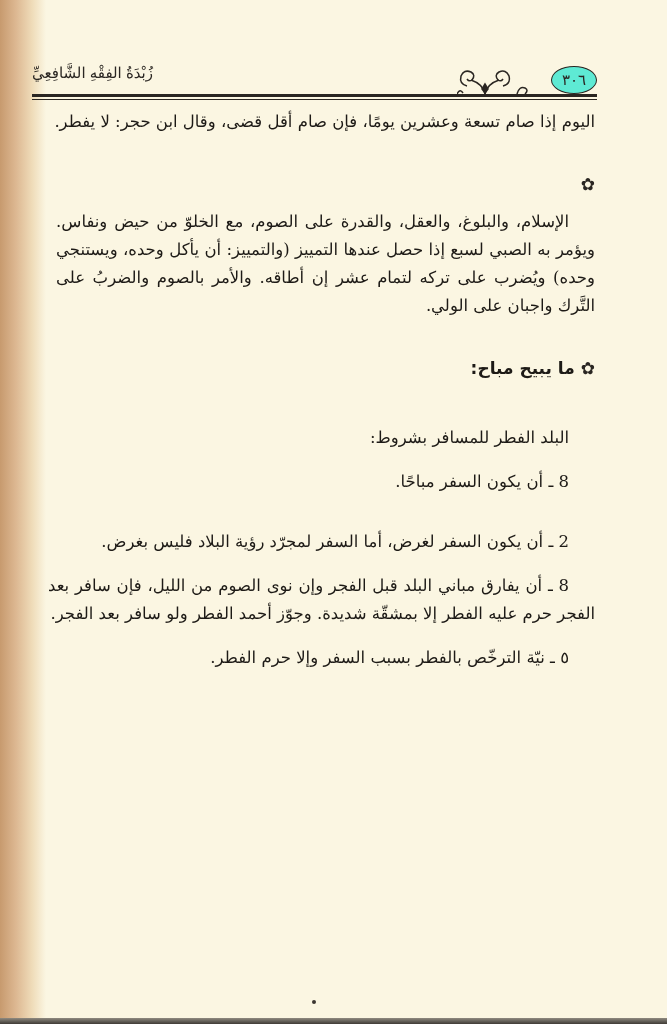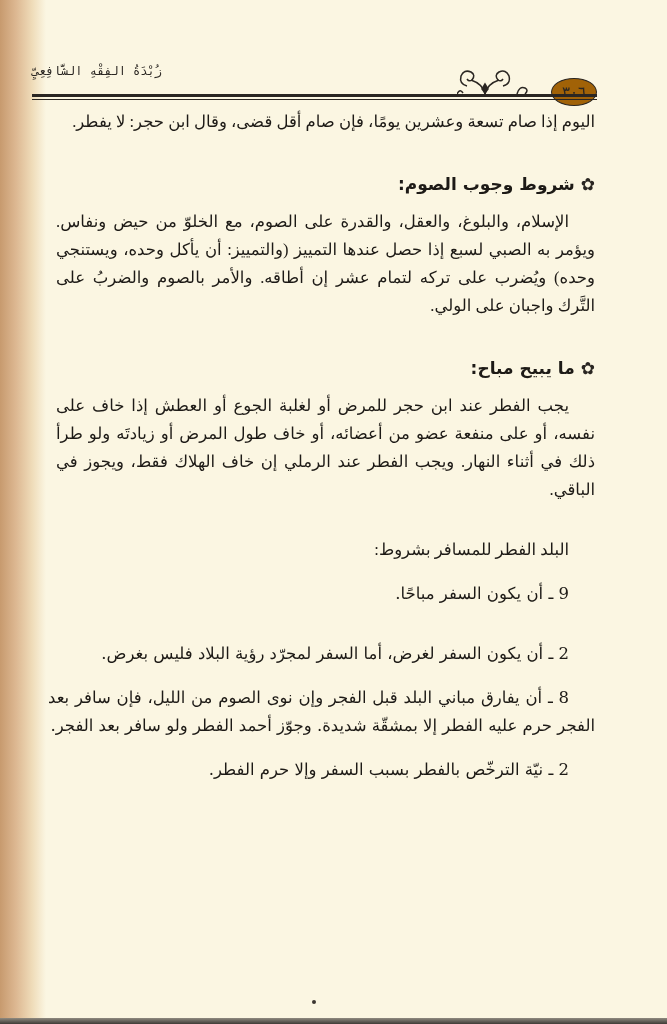--- a/index.html
+++ b/index.html
@@ -15,44 +15,44 @@
   }
   .bottom-edge {
     position: absolute; left: 0; bottom: 0; width: 667px; height: 6px;
     background: linear-gradient(to bottom, #8f8a80, #3f3b36);
   }
   .header {
     position: absolute; left: 32px; top: 62px; width: 565px; height: 40px;
   }
   .header-title {
     position: absolute; left: 0; top: 2px;
-    font-family: Liberation Mono, monospace; font-size: 12px; color: #2a2622;
+    font-family: Liberation Sans, sans-serif; font-size: 15px; color: #2a2622;
     direction: rtl; letter-spacing: -0.5px;
   }
   .header-ornament {
     position: absolute; right: 50px; top: 4px; width: 90px; height: 28px;
   }
   .page-number {
-    position: absolute; right: 0; top: 16px; width: 44px; height: 26px;
+    position: absolute; right: 0; top: 4px; width: 44px; height: 26px;
     border: 1.6px solid #2a2622; border-radius: 50%;
     display: flex; align-items: center; justify-content: center;
-    font-size: 15px; color: #2a2622; background: #a16207;
+    font-size: 15px; color: #2a2622; background: #5eead4;
   }
   .rule-thick {
     position: absolute; left: 0; top: 32px; width: 565px; height: 3px; background: #2a2622;
   }
   .rule-thin {
     position: absolute; left: 0; top: 37px; width: 565px; height: 1px; background: #2a2622;
   }
   .content {
     position: absolute; left: 48px; top: 108px; width: 547px;
     direction: rtl; text-align: justify;
     font-size: 16.5px; line-height: 28px;
   }
-  .para { margin: 0; font-family: Liberation Serif, serif; }
+  .para { margin: 0; }
   .indent { text-indent: 26px; margin-left: 8px; }
   .heading {
     font-family: "DejaVu Sans", sans-serif; font-weight: bold; font-size: 17px;
     margin: 0; display: flex; align-items: center; gap: 6px;
   }
   .flower { font-size: 17px; color: #2a2622; }
   .gap-s { height: 10px; }
   .gap-m { height: 16px; }
   .gap-l { height: 34px; }
   .list-item { text-indent: 26px; margin: 0; }
@@ -84,41 +84,39 @@
   <div class="rule-thin"></div>
 </div>
 
 <div class="content">
   <p class="para">اليوم إذا صام تسعة وعشرين يومًا، فإن صام أقل قضى، وقال ابن حجر: لا يفطر.</p>
 
   <div class="gap-l"></div>
 
   <h2 class="heading">
     <span class="flower">✿</span>
-    <span>شروط وجوب الصوم:</span>
   </h2>
   <div class="gap-s"></div>
   <p class="para indent">الإسلام، والبلوغ، والعقل، والقدرة على الصوم، مع الخلوّ من حيض ونفاس. ويؤمر به الصبي لسبع إذا حصل عندها التمييز (والتمييز: أن يأكل وحده، ويستنجي وحده) ويُضرب على تركه لتمام عشر إن أطاقه. والأمر بالصوم والضربُ على التَّرك واجبان على الولي.</p>
 
   <div class="gap-l"></div>
 
   <h2 class="heading">
     <span class="flower">✿</span>
     <span>ما يبيح مباح:</span>
   </h2>
   <div class="gap-s"></div>
-  <p class="para indent">يجب الفطر عند ابن حجر للمرض أو لغلبة الجوع أو العطش إذا خاف على نفسه، أو على منفعة عضو من أعضائه، أو خاف طول المرض أو زيادتَه ولو طرأ ذلك في أثناء النهار. ويجب الفطر عند الرملي إن خاف الهلاك فقط، ويجوز في الباقي.</p>
   <div class="gap-m"></div>
   <div class="gap-m"></div>
   <p class="para indent">البلد الفطر للمسافر بشروط:</p>
   <div class="gap-m"></div>
-  <p class="list-item">9 ـ أن يكون السفر مباحًا.</p>
+  <p class="list-item">8 ـ أن يكون السفر مباحًا.</p>
   <div class="gap-m"></div>
   <div class="gap-m"></div>
   <p class="list-item">2 ـ أن يكون السفر لغرض، أما السفر لمجرّد رؤية البلاد فليس بغرض.</p>
   <div class="gap-m"></div>
   <p class="list-item">8 ـ أن يفارق مباني البلد قبل الفجر وإن نوى الصوم من الليل، فإن سافر بعد الفجر حرم عليه الفطر إلا بمشقّة شديدة. وجوّز أحمد الفطر ولو سافر بعد الفجر.</p>
   <div class="gap-m"></div>
-  <p class="list-item">2 ـ نيّة الترخّص بالفطر بسبب السفر وإلا حرم الفطر.</p>
+  <p class="list-item">٥ ـ نيّة الترخّص بالفطر بسبب السفر وإلا حرم الفطر.</p>
 </div>
 
 <div class="footer-mark"></div>
 <div class="bottom-edge"></div>
 
 </body></html>

